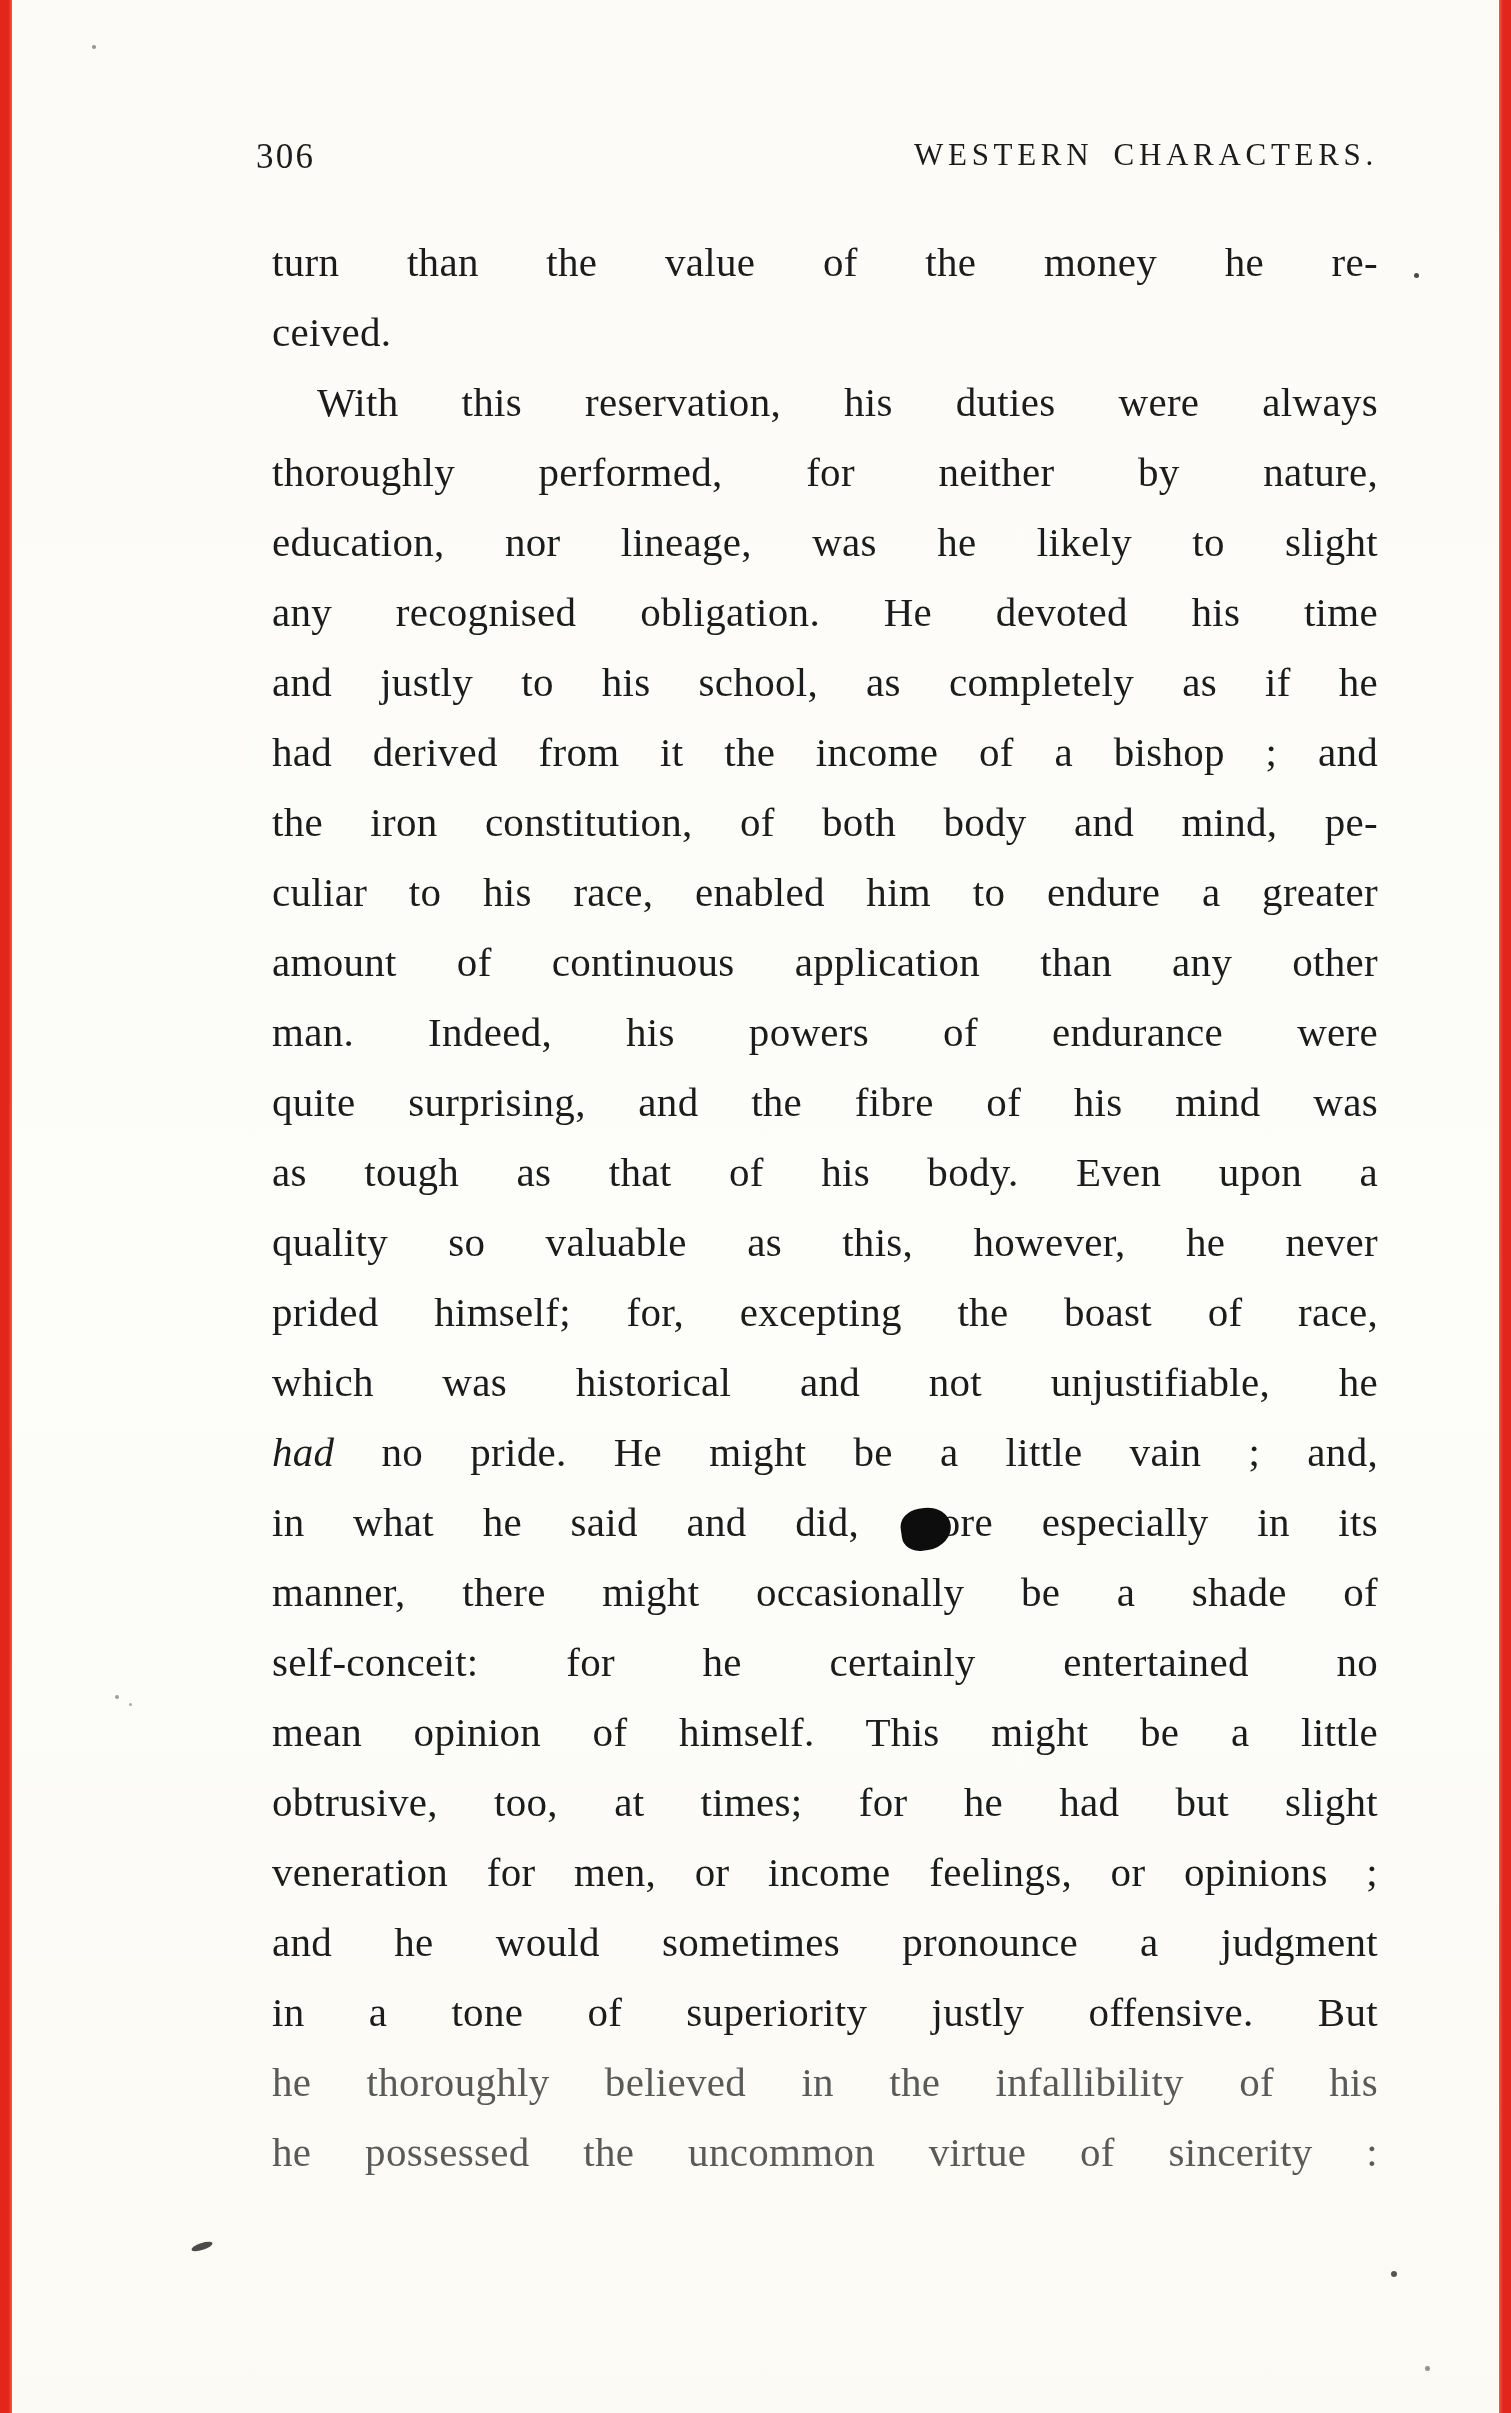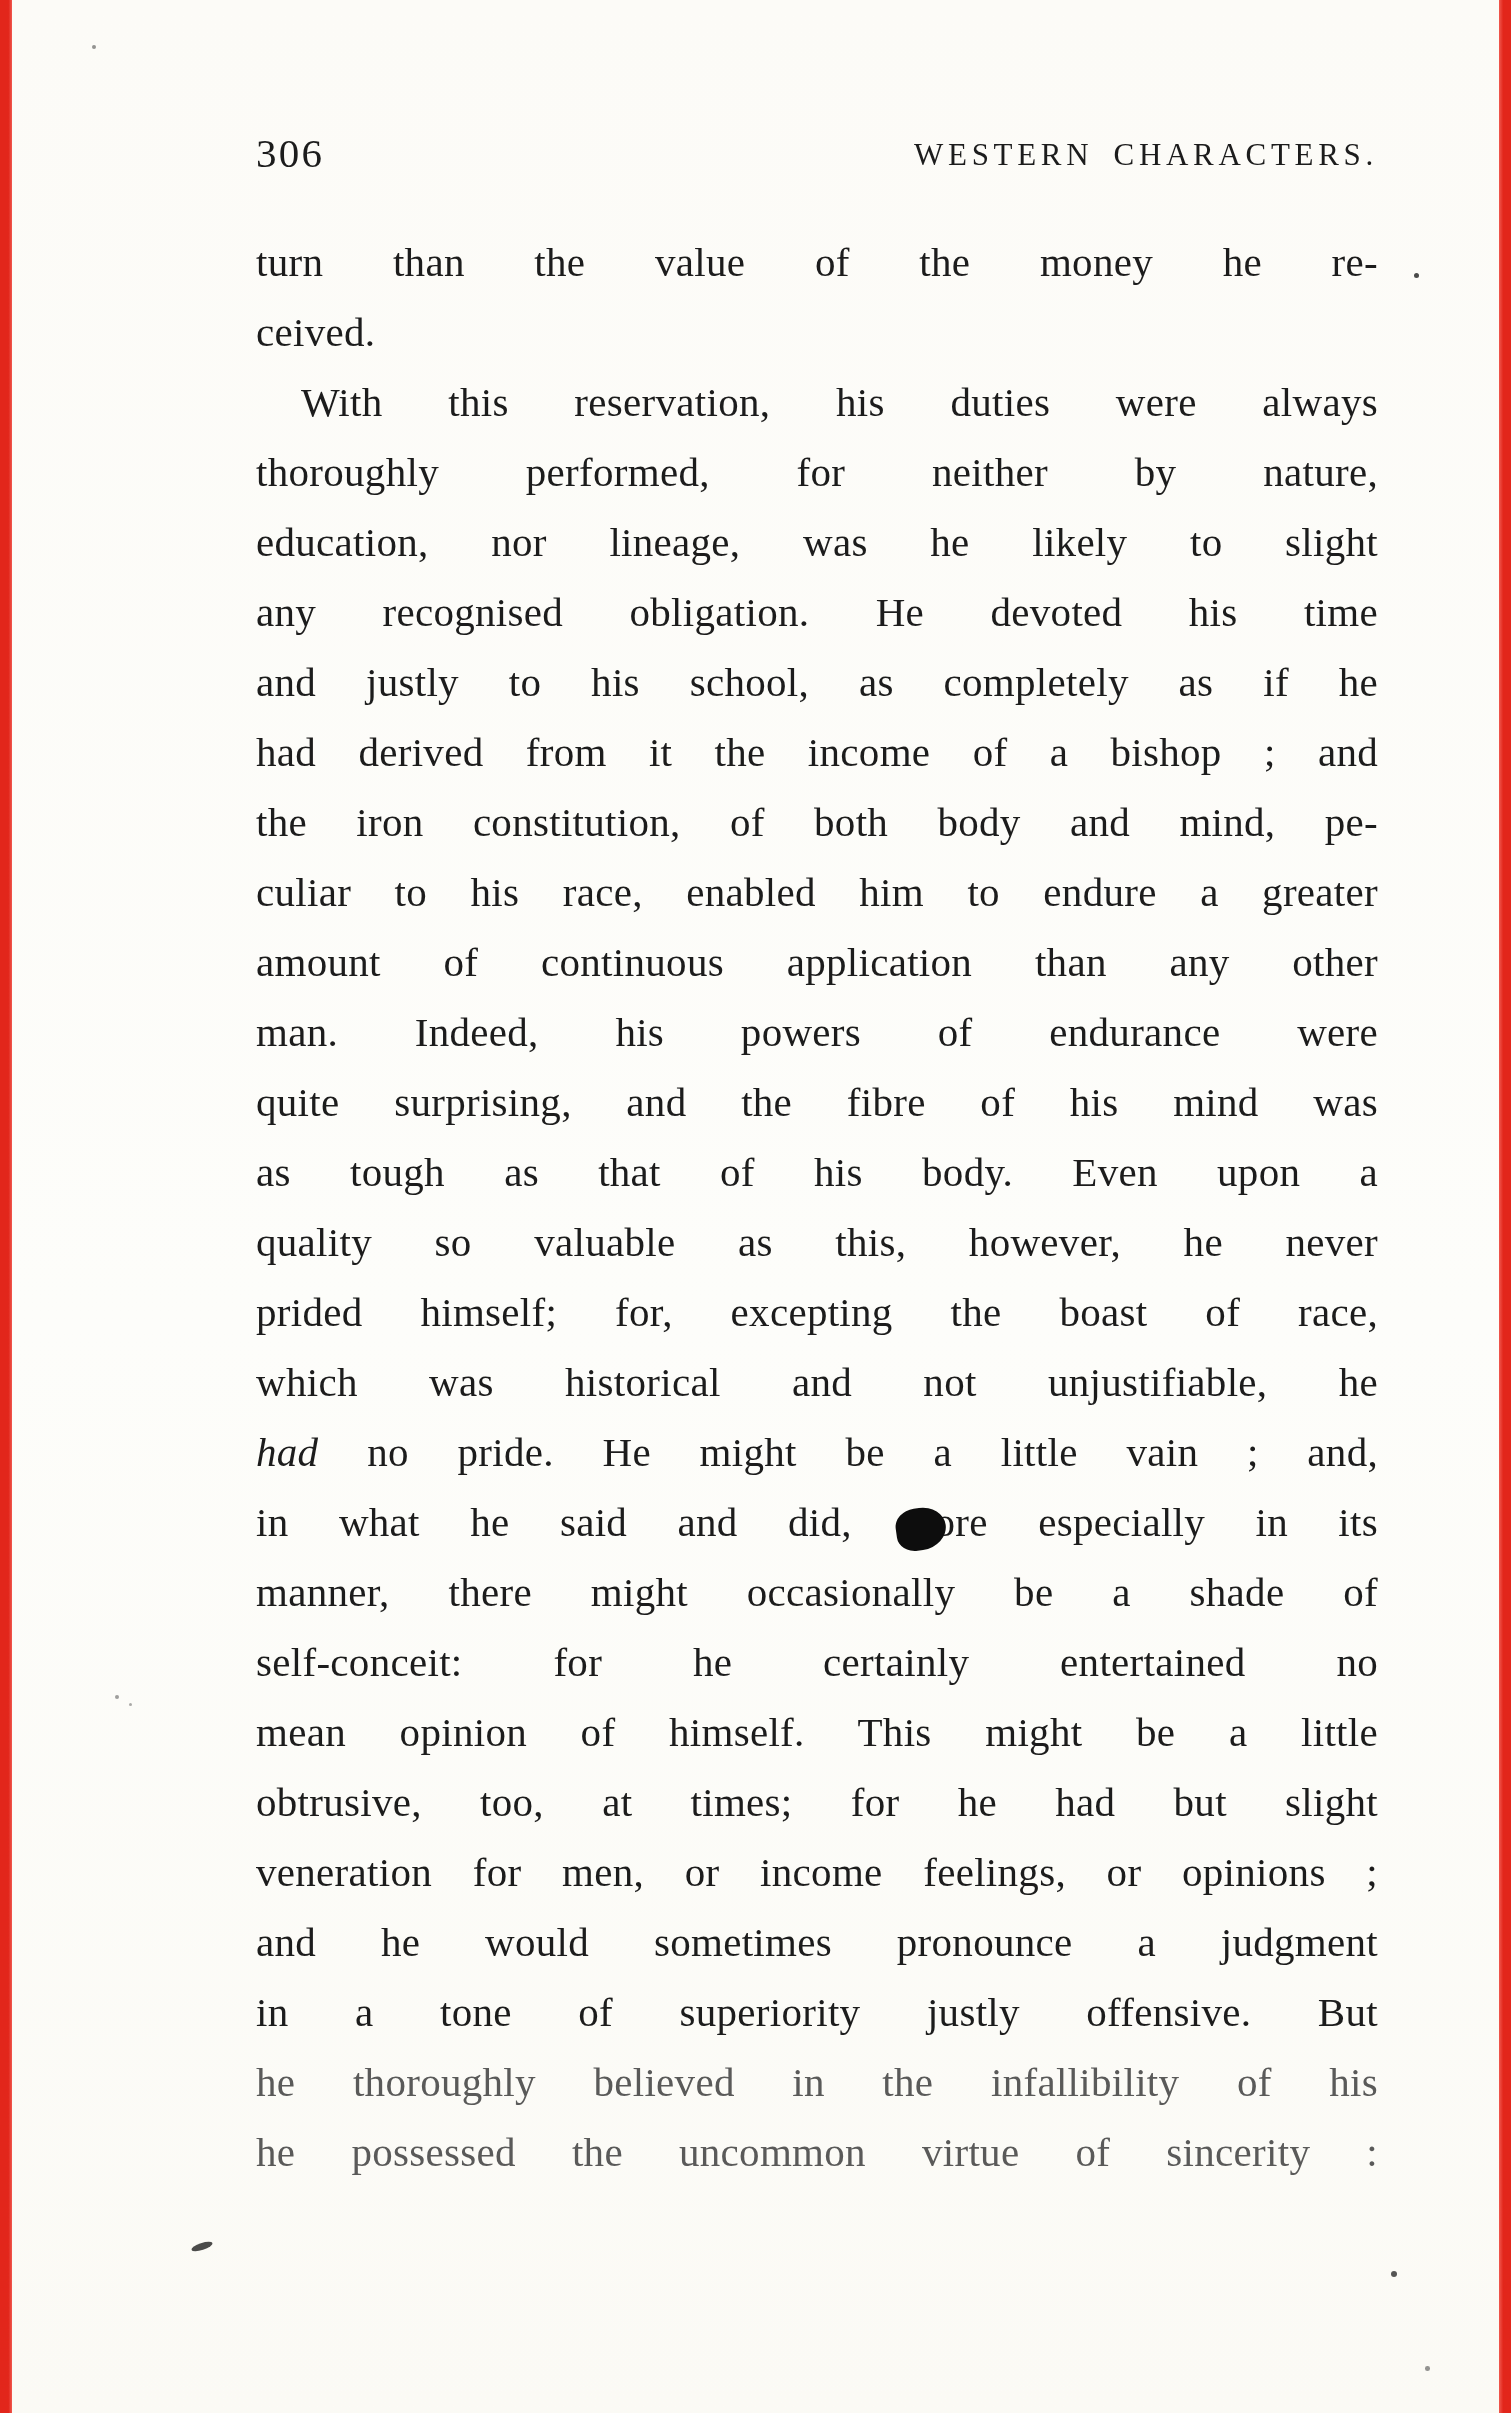--- a/index.html
+++ b/index.html
@@ -24,22 +24,22 @@
 
   .header {
     position: absolute;
     top: 129px;
     left: 256px;
     width: 1122px;
     height: 62px;
   }
   .page-number {
     position: absolute;
-    left: 0; top: 0;
-    font-size: 41px;
+    left: 0; top: 8px;
+    font-size: 35px;
     letter-spacing: 2.3px;
   }
   .running-header {
     position: absolute;
     left: 0; right: 0;
     top: 7.8px;
     text-align: right;
     font-size: 31px;
     letter-spacing: 4.7px;
     word-spacing: 7.8px;
@@ -47,21 +47,21 @@
 
   .body-text {
     position: absolute;
     top: 227px;
     left: 256px;
     width: 1122px;
     font-size: 41px;
     line-height: 70px;
     letter-spacing: 0.3px;
   }
-  .line { text-align: left; }
+  .line { text-align: left; margin-left: 16px; }
   .line.j { text-align: justify; text-align-last: justify; }
   .line.indent { text-indent: 45px; }
   .line.faded { color: #3e3e3e; opacity: 0.85; }
   .it { font-style: italic; }
 
   .blot { position: relative; white-space: nowrap; }
   .blot::after {
     content: "";
     position: absolute;
     left: -6.2px;

